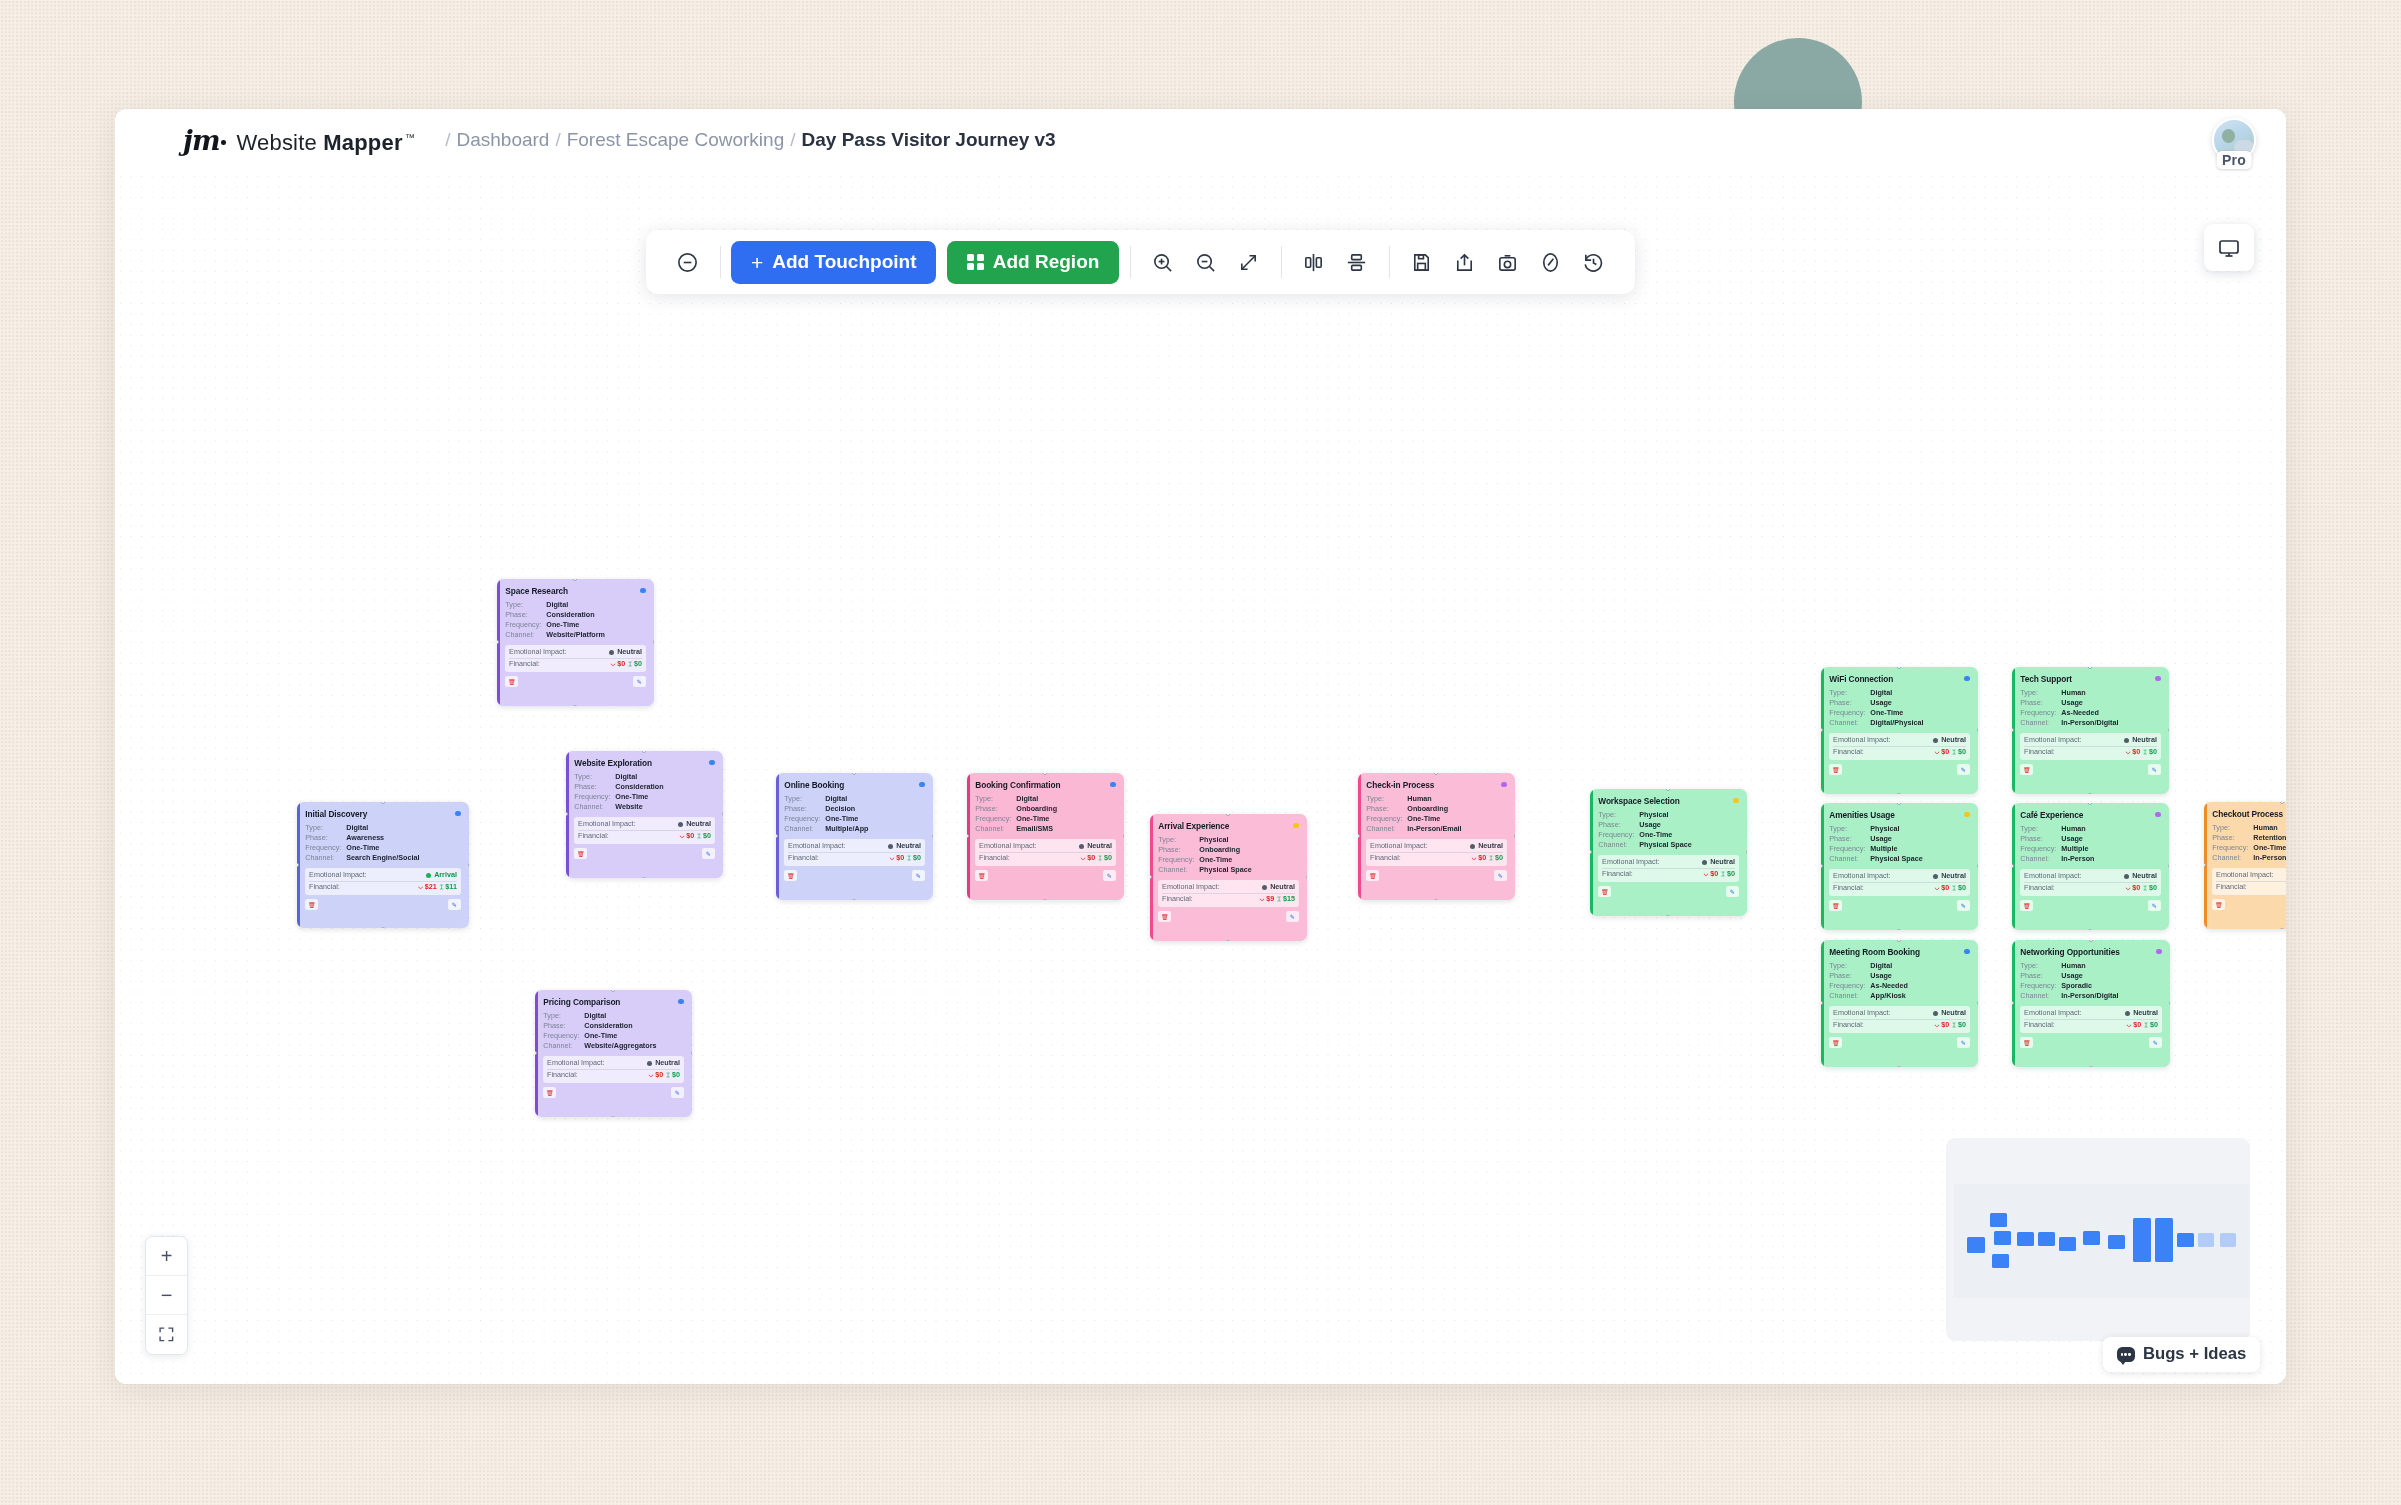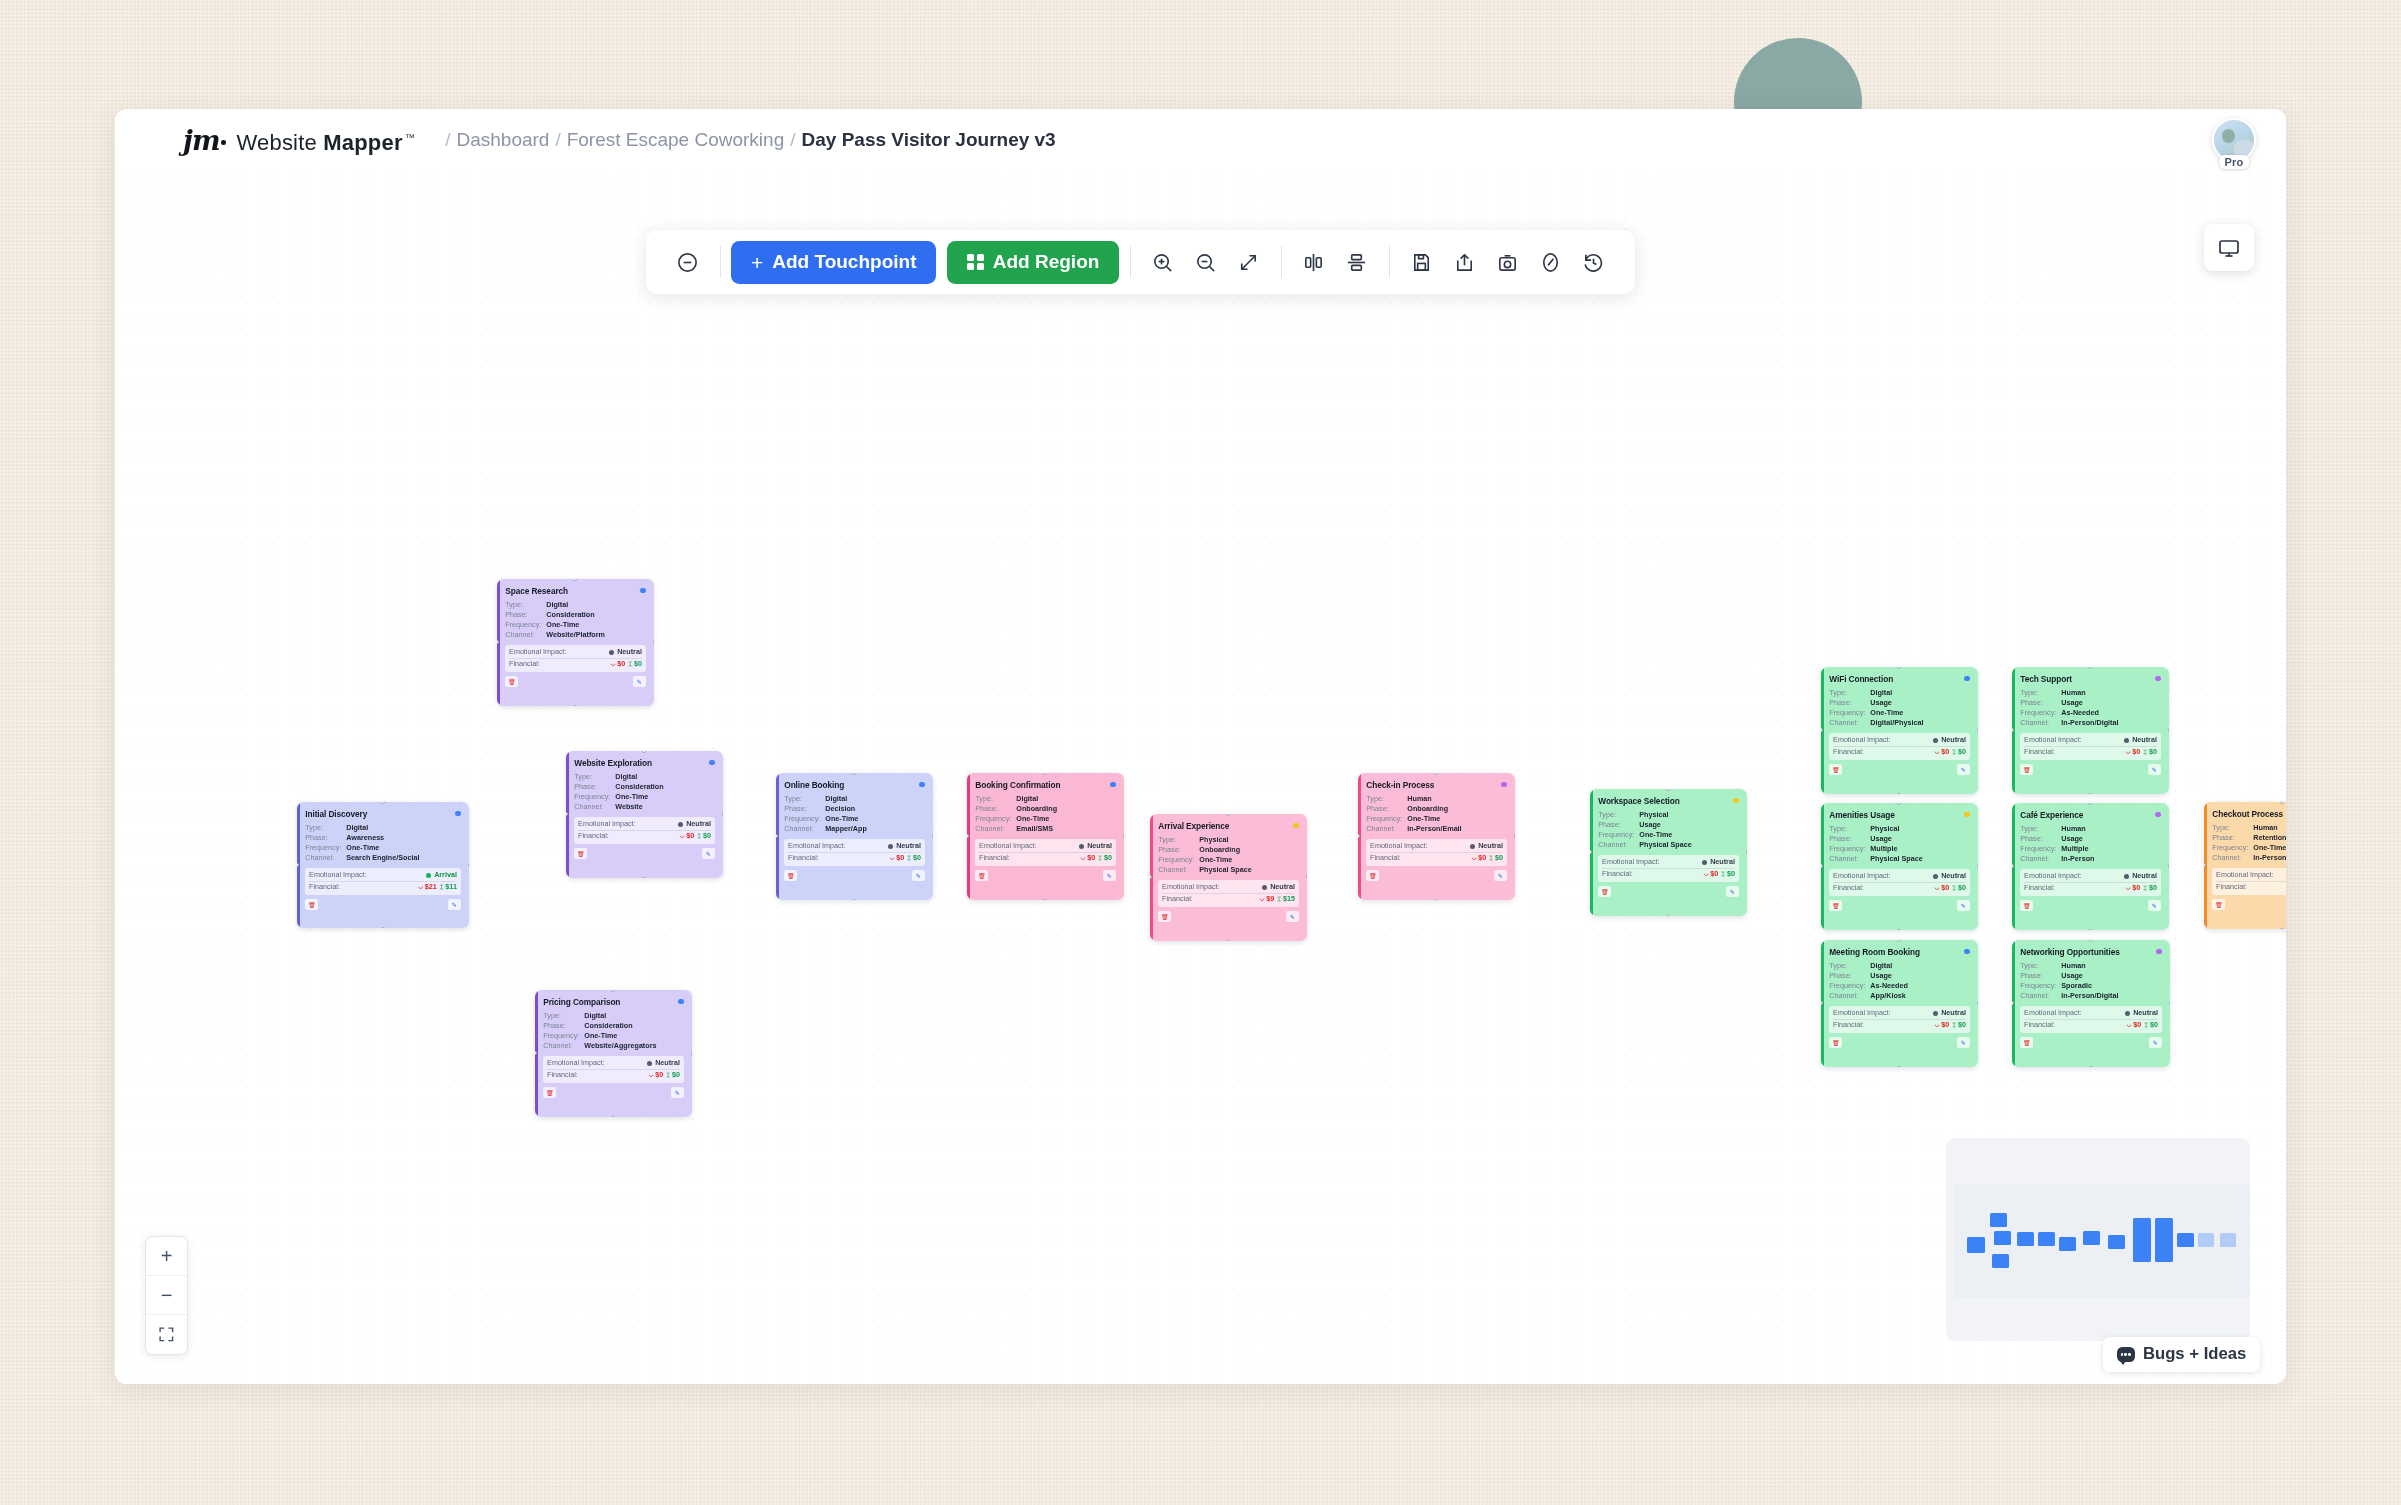--- a/index.html
+++ b/index.html
@@ -103,21 +103,21 @@
   .avatar::after {
     content:""; position:absolute; left:20px; top:20px;
     width:20px; height:15px; border-radius:7.6px 7.6px 3px 3px;
     background:#cdd9e4;
   }
   .pro-badge {
     position: absolute; left: 50%; transform: translateX(-50%);
     bottom: -6.8px;
     background: #ffffff;
     color: #4a5468;
-    font-size: 11px; font-weight: 700;
+    font-size: 14px; font-weight: 700;
     padding: 0.8px 5.3px;
     border-radius: 5.3px;
     box-shadow: 0 0.8px 3px rgba(0,0,0,.2);
     letter-spacing: 0.2px;
   }
 
   
   .canvas {
     position: absolute;
     left: 0; top: 62px; right: 0; bottom: 0;
@@ -759,21 +759,21 @@
             <div class="node-row">
               <span class="k">Phase:</span>
               <span class="v">Decision</span>
             </div>
             <div class="node-row">
               <span class="k">Frequency:</span>
               <span class="v">One-Time</span>
             </div>
             <div class="node-row">
               <span class="k">Channel:</span>
-              <span class="v">Mapper/App</span>
+              <span class="v">Multiple/App</span>
             </div>
           </div>
           <div class="node-meta">
             <div class="meta-row">
               <span class="mk">Emotional Impact:</span>
               <span class="imp neutral">
                 <span class="imp-dot"></span>
                 <span>Neutral</span>
               </span>
             </div>

